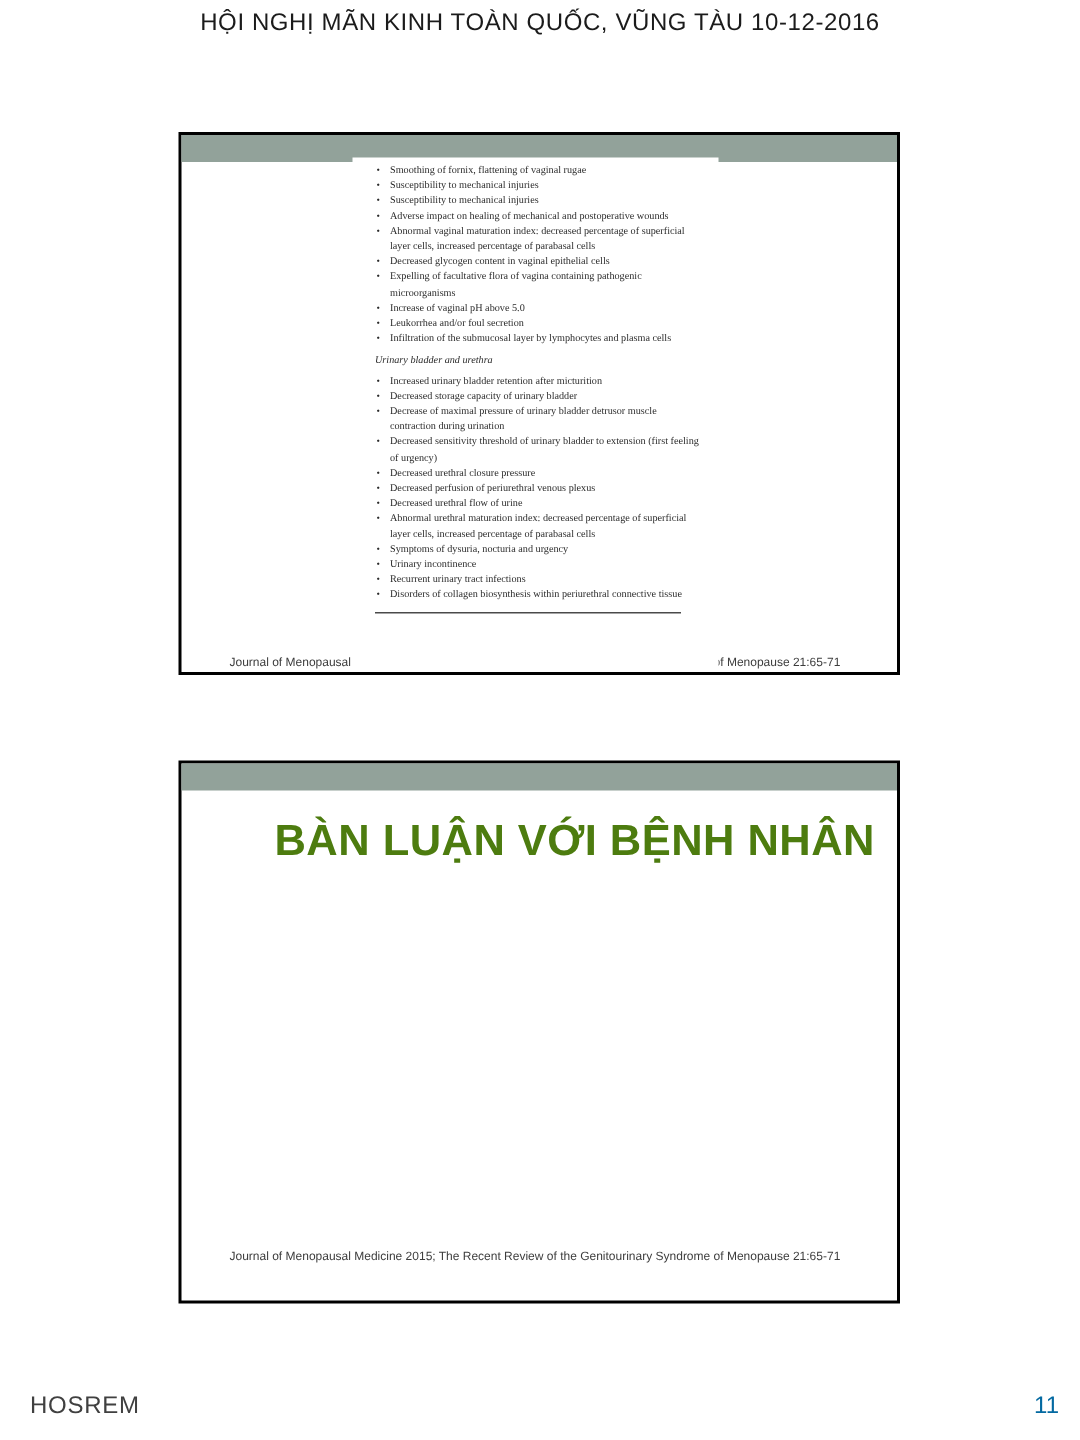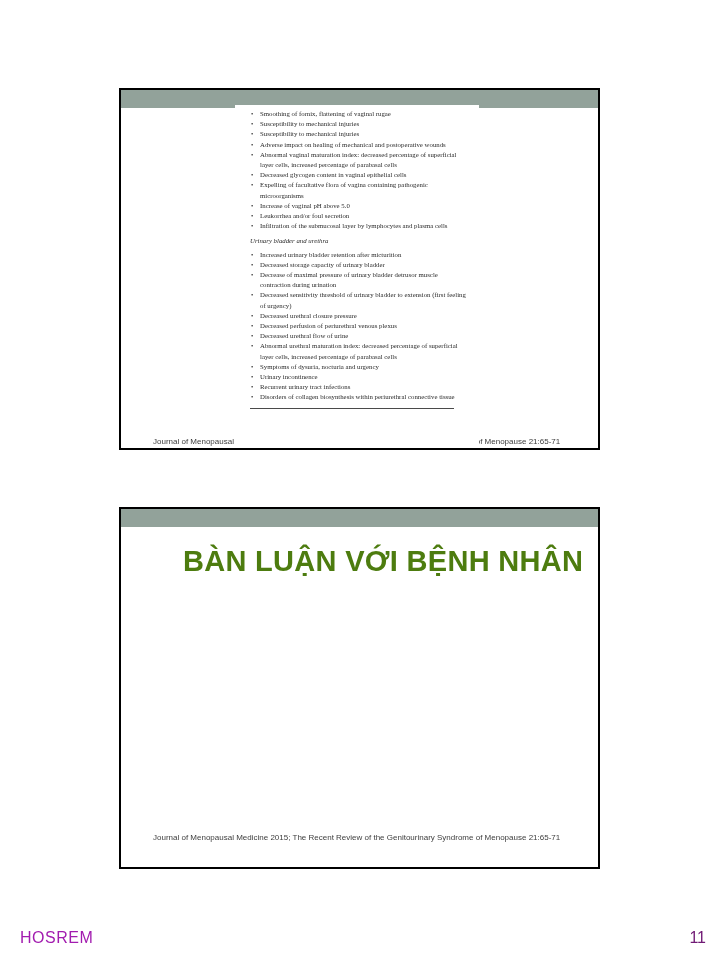--- a/index.html
+++ b/index.html
@@ -40,29 +40,30 @@
   .slide-title { position: absolute; left: 30px; top: 36px; font-weight: bold;
     font-size: 29px; letter-spacing: 0.3px; white-space: nowrap; }
   .bullet-list { position: absolute; left: 30px; top: 98px; width: 428px;
     list-style: none; }
   .bullet-list li { position: relative; padding-left: 14px; font-size: 18.5px;
     line-height: 29px; color: #3f3f3f; }
   .bullet-list li::before { content: "•"; position: absolute; left: 1px; top: 0;
     font-size: 13px; line-height: 29px; color: #9e9e9e; }
 
   .footer-logo { position: absolute; left: 20px; top: 929px; font-size: 16px;
-    letter-spacing: 0.5px; color: #a21caf; }
+    letter-spacing: 0.5px; color: #404040; }
   .page-number { position: absolute; right: 14px; top: 929px; font-size: 16px;
-    color: #701a75; }
+    color: #0369a1; }
 </style>
 </head>
 <body>
 
 <div class="page">
 
+  <div class="page-header">HỘI NGHỊ MÃN KINH TOÀN QUỐC, VŨNG TÀU 10-12-2016</div>
 
   <div class="slide slide1">
     <div class="band" style="background: rgb(146, 162, 154);"></div>
 
     <div class="slide-citation">Journal of Menopausal Medicine 2015; The Recent Review of the Genitourinary Syndrome of Menopause 21:65-71</div>
 
     <div class="journal-panel">
       <ul>
           <li>Smoothing of fornix, flattening of vaginal rugae</li>
           <li>Susceptibility to mechanical injuries</li>

